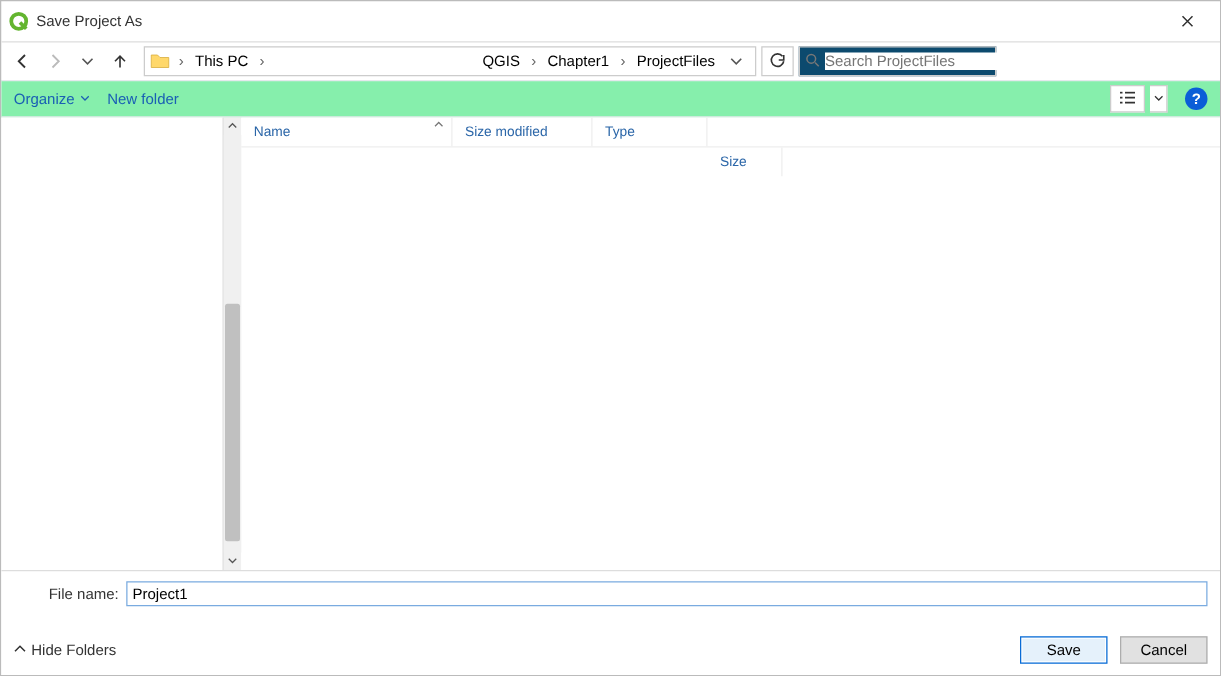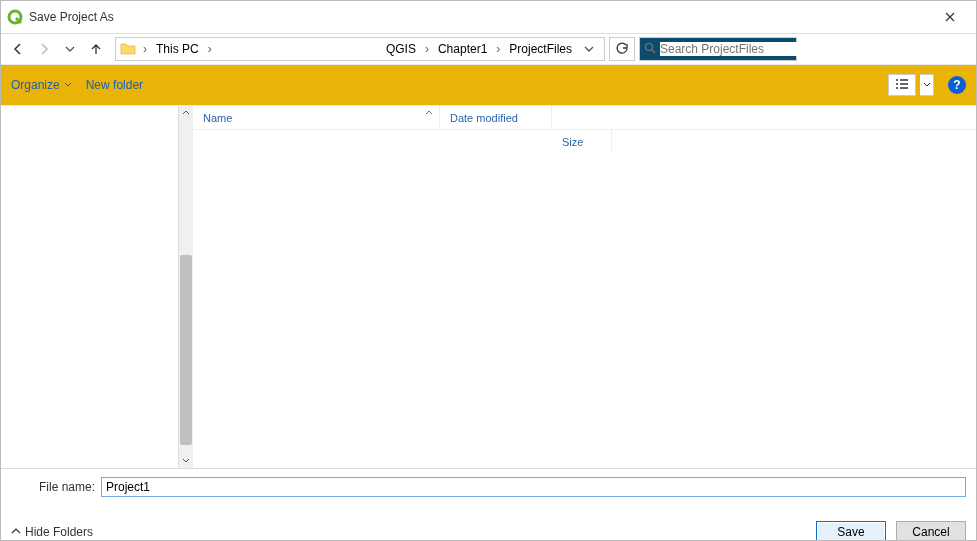--- a/index.html
+++ b/index.html
@@ -16,39 +16,39 @@
     .addr { flex: 1; max-width: 490px; height: 24px; border:1px solid #ccc; display:flex; align-items:center; padding:0 4px; gap:4px; background:#fff; margin-left:4px; }
     .addr-right { margin-left:auto; display:flex; align-items:center; gap:4px; }
     .folder-icon { width:16px; height:16px; }
     .crumb { color:#000; padding:0 2px; height:100%; display:flex; align-items:center; }
     .crumb-sep { color:#666; width:10px; text-align:center; }
     .addr-drop { width:22px; height:22px; display:flex; align-items:center; justify-content:center; color:#555; cursor:pointer; }
     .refresh { width:26px; height:24px; border:1px solid #ccc; display:flex; align-items:center; justify-content:center; color:#333; cursor:pointer; }
     .search { width:158px; height:24px; border:1px solid #ccc; display:flex; align-items:center; padding:0 4px; gap:4px; background:#0c4a6e; }
     .search input { flex:1; border:none; outline:none; font-size:12px; color:#777; }
     
-    .toolbar { height:42px; background:#eab308; border-top:1px solid #e6e9ed; border-bottom:1px solid #e6e9ed; display:flex; align-items:center; padding:0 10px; gap:14px; }
+    .toolbar { height:30px; background:#86efac; border-top:1px solid #e6e9ed; border-bottom:1px solid #e6e9ed; display:flex; align-items:center; padding:0 10px; gap:14px; }
     .toolbar .link { color:#1a5fb4; cursor:pointer; display:flex; align-items:center; gap:4px; }
     .toolbar .spacer { flex:1; }
     .toolbar .right-ctrl { display:flex; align-items:center; gap:4px; color:#333; }
     .view-btn { width:28px; height:22px; border:1px solid #ccc; background:#fff; display:flex; align-items:center; justify-content:center; cursor:pointer; }
     .view-drop { width:14px; height:22px; border:1px solid #ccc; border-left:none; background:#fff; display:flex; align-items:center; justify-content:center; cursor:pointer; }
     .help { width:18px; height:18px; border-radius:50%; background:#0b5ed7; color:#fff; display:flex; align-items:center; justify-content:center; font-weight:bold; font-size:12px; cursor:pointer; margin-left:10px; }
 
     .main { display:flex; height:362px; }
     .tree { width:178px; border-right:1px solid #ddd; background:#fff; position:relative; }
     .splitter-handle { position:absolute; right:-3px; top:0; width:6px; height:100%; cursor:col-resize; }
     .vscroll { width:14px; background:#f0f0f0; display:flex; flex-direction:column; align-items:center; }
     .vscroll .arrow { width:14px; height:14px; display:flex; align-items:center; justify-content:center; color:#555; cursor:pointer; }
     .vscroll .track { flex:1; width:14px; background:#f0f0f0; position:relative; }
     .vscroll .thumb { position:absolute; left:1px; right:1px; height:190px; background:#c0c0c0; border-radius:2px; cursor:grab; }
     .list { flex:1; background:#fff; }
     .list-header { height:24px; display:flex; align-items:center; border-bottom:1px solid #eee; }
     .list-header .col { color:#2b66a8; font-size:11px; padding-left:10px; border-right:1px solid #eee; height:100%; display:flex; align-items:center; cursor:pointer; position:relative; }
-    .col-name { width:247px; }
+    .col-name { width:169px; }
     .col-sort { position:absolute; right:6px; top:2px; color:#777; font-size:10px; }
     .col-date { width:112px; }
     .col-type { width:92px; }
     .col-size { width:60px;margin-top:48px; }
 
     .bottom { border-top:1px solid #ddd; padding:6px 10px 10px 10px; background:#fff; }
     .field-row { display:flex; align-items:center; margin:2px 0; }
     .field-label { width:84px; text-align:right; margin-right:6px; color:#333; }
     .filename-input { flex:1; height:20px; border:1px solid #7aabe0; padding:0 4px; font-size:12px; outline:none; }
     .type-select { flex:1; height:20px; border:1px solid #bbb; background:#eee; padding:0 4px; font-size:12px; display:flex; align-items:center; justify-content:space-between; cursor:pointer; }
@@ -184,21 +184,22 @@
   <div class="list">
     <div class="list-header">
       <div class="col col-name">
         <span>Name</span>
         <span class="col-sort">
           <svg width="8" height="8" viewBox="0 0 8 8">
               <path d="M1 5 L4 2 L7 5" fill="none" stroke="#777" stroke-width="1"></path>
             </svg>
         </span>
       </div>
-      <div class="col col-date">Date modified</div>
+      <div class="col col-date">Size modified</div>
+      <div class="col col-type">Type</div>
       <div class="col col-size">Size</div>
     </div>
   </div>
 </div>
 
 <div class="bottom">
   <div class="field-row">
     <span class="field-label">File name:</span>
     <input class="filename-input" type="text" value="Project1" style="">
   </div>

